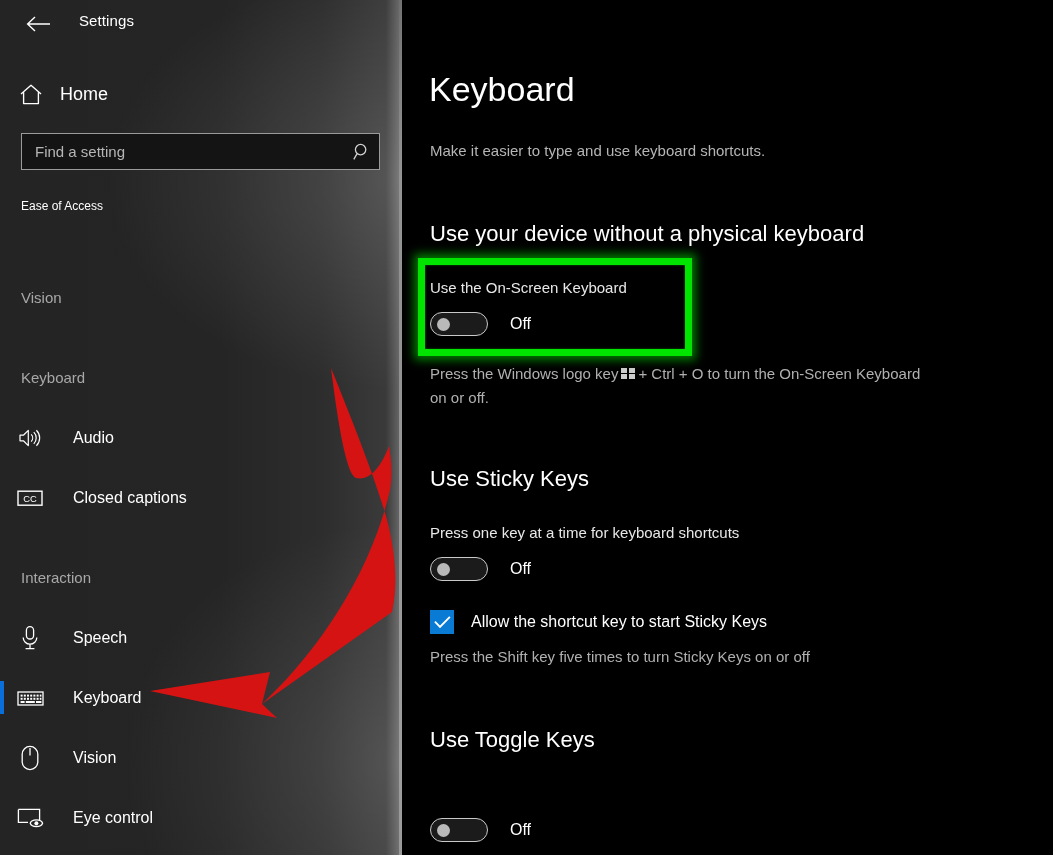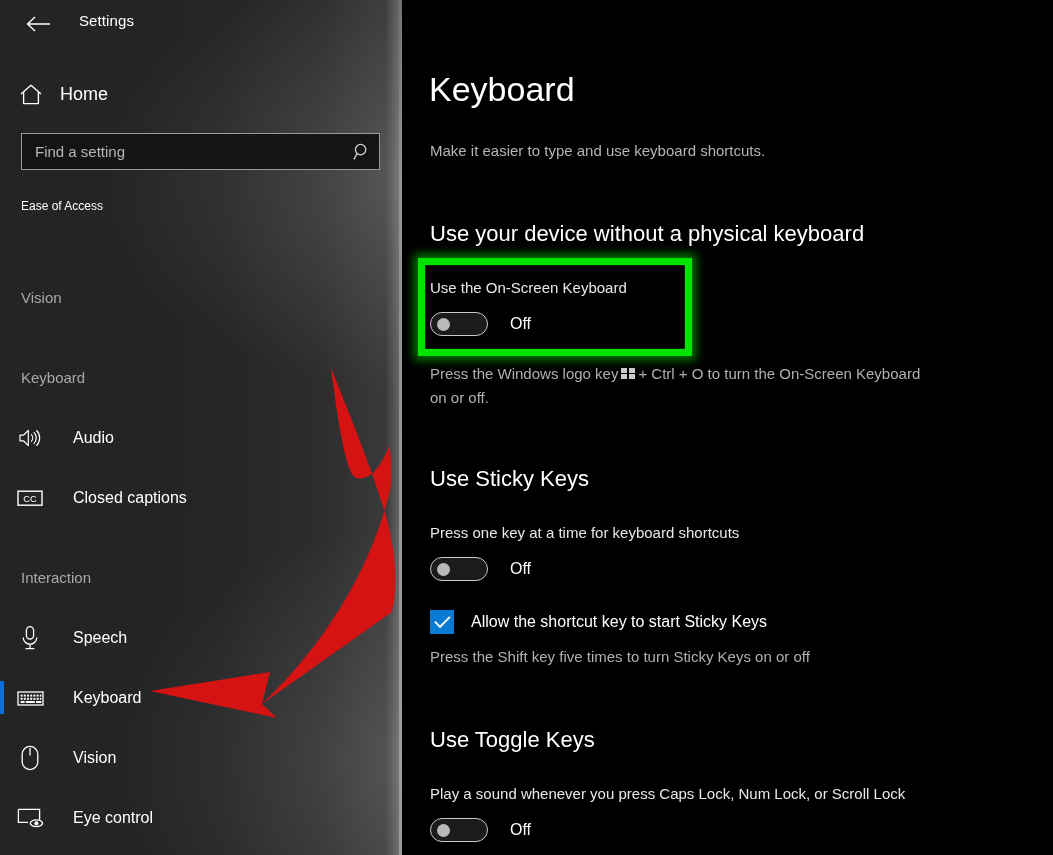--- a/index.html
+++ b/index.html
@@ -297,21 +297,20 @@
       <div class="checkbox">
         <svg width="17" height="13" viewBox="0 0 17 13">
           <path d="M1.6 6.4 L6 11 L15.2 1.6" stroke="#ffffff" stroke-width="1.9" fill="none" stroke-linecap="square"></path>
         </svg>
       </div>
       <span class="check-lbl">Allow the shortcut key to start Sticky Keys</span>
     </div>
     <div class="dim-txt" style="top:645px">Press the Shift key five times to turn Sticky Keys on or off</div>
 
     <h2 class="sec-head" style="top:727px">Use Toggle Keys</h2>
-    <div class="body-txt" style="top:785px">Play a sound whenever you press Caps Lock, Num Lock, or Scroll Lock</div>
     <div class="toggle-row" style="top:818px">
       <div class="toggle">
           <div class="knob"></div>
         </div>
       <span class="toggle-state">Off</span>
     </div>
   </div>
 
   <div id="hl-box"></div>
 </div>

